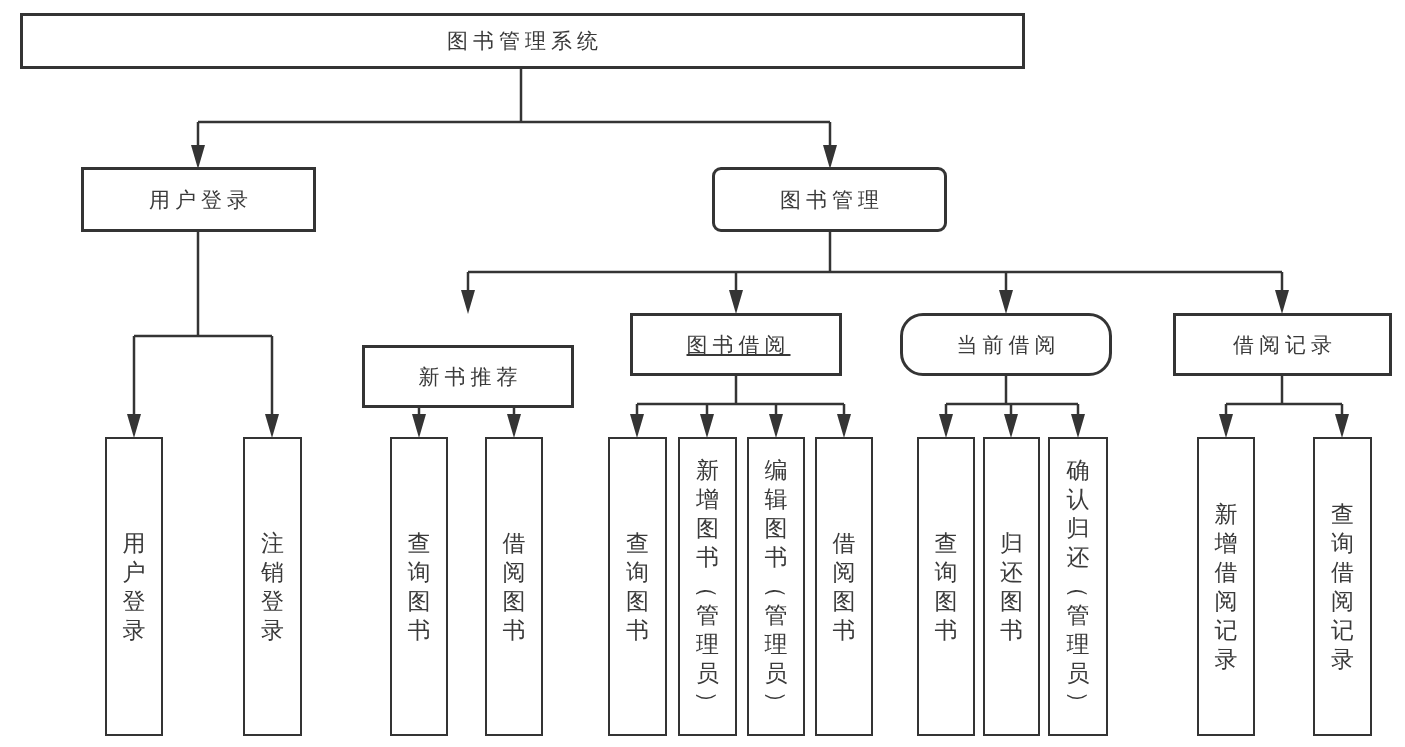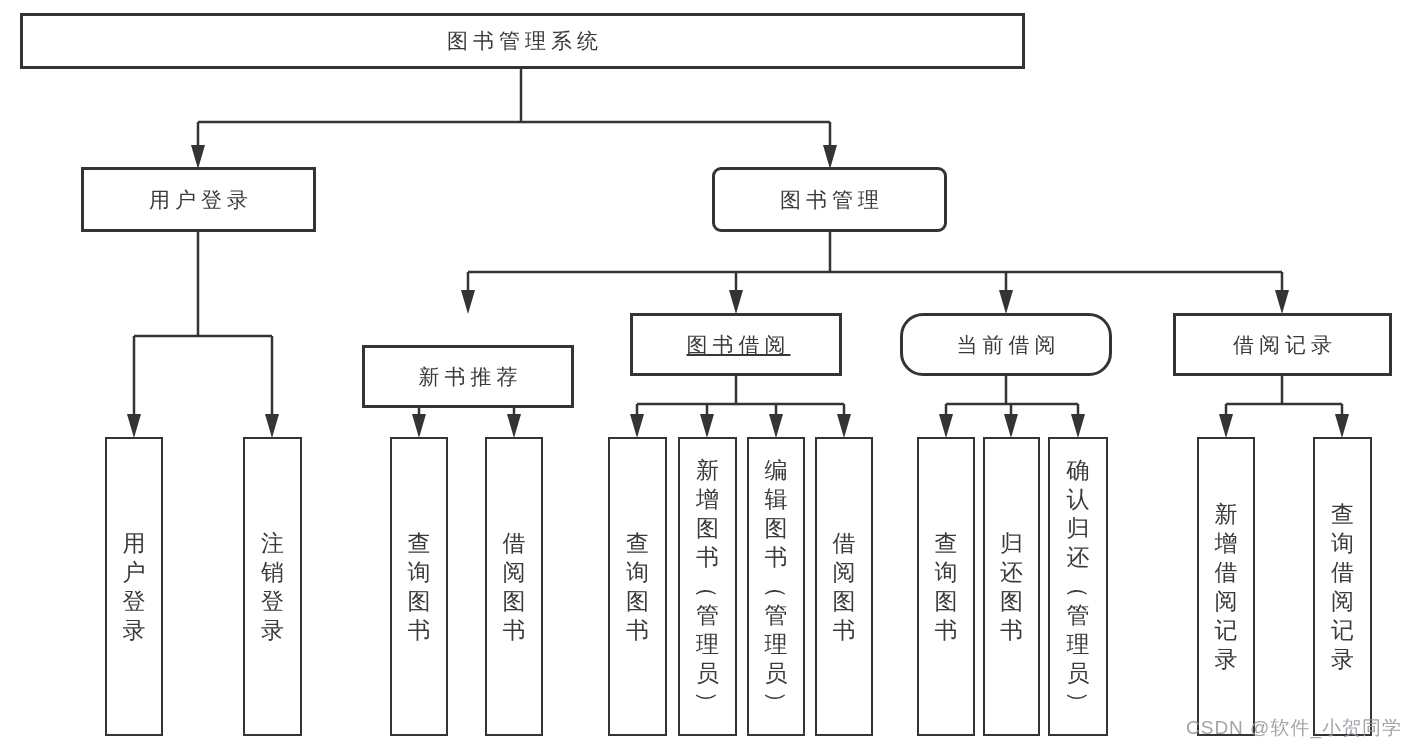--- a/index.html
+++ b/index.html
@@ -241,14 +241,13 @@
     <span class="vtext">
         <span>查</span>
         <span>询</span>
         <span>借</span>
         <span>阅</span>
         <span>记</span>
         <span>录</span>
       </span>
   </div>
 
-  <div id="watermark">CSDN @软件_小贺同学</div>
 </div>
 
 </body></html>

